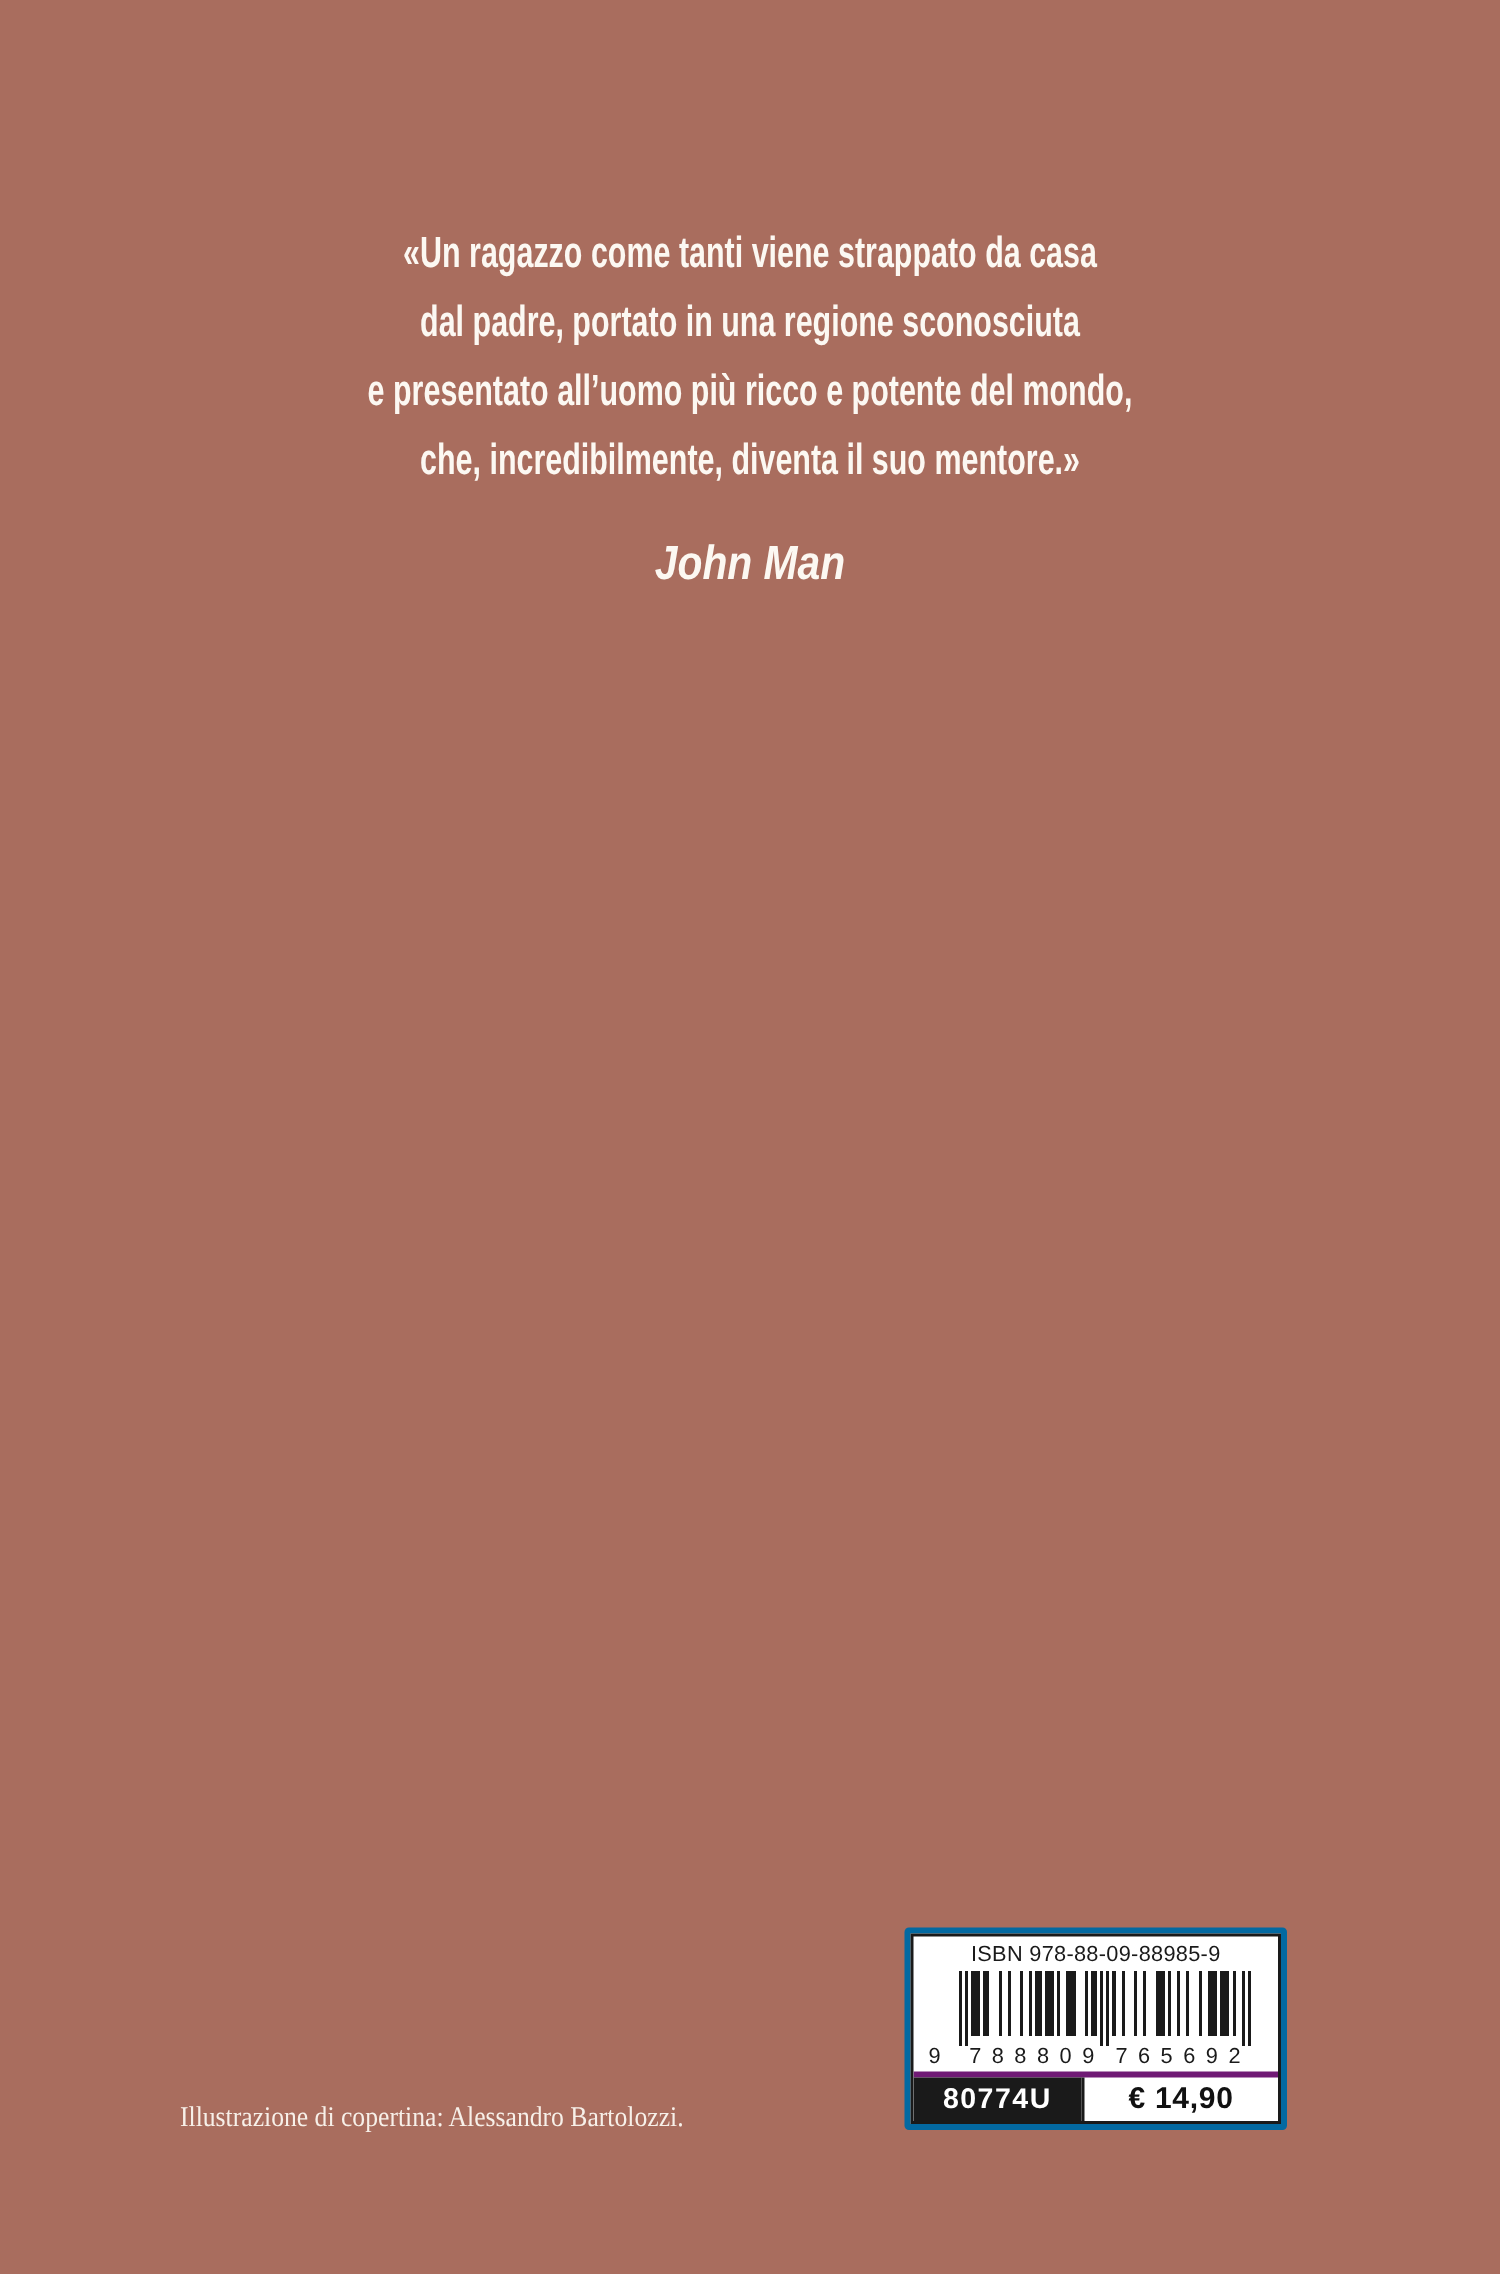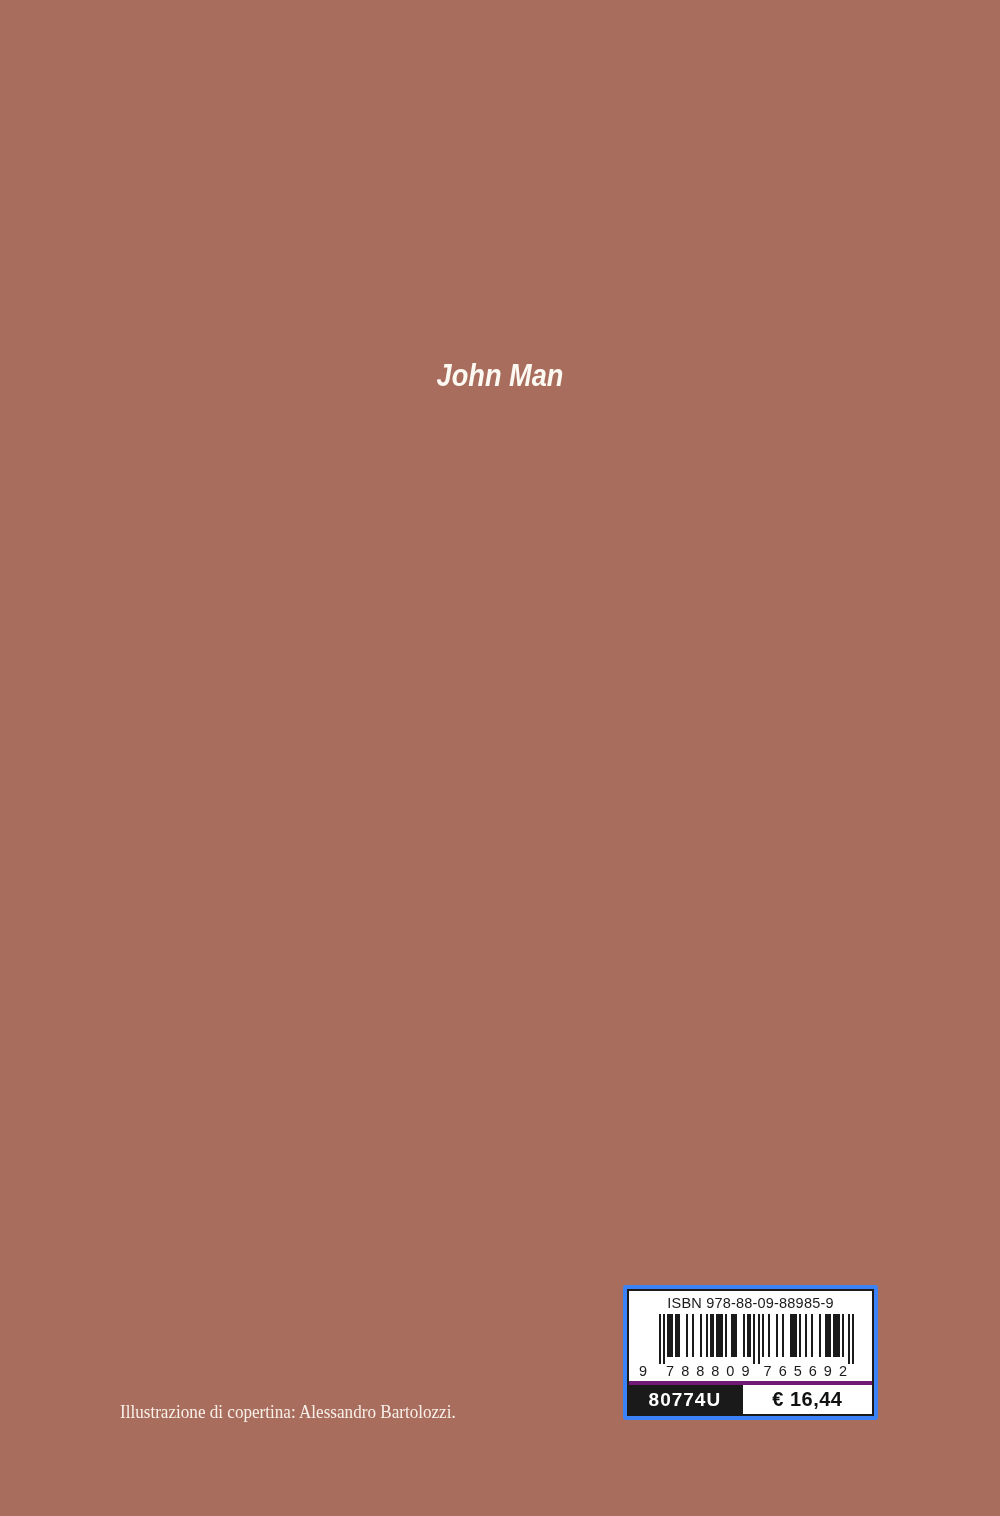--- a/index.html
+++ b/index.html
@@ -22,21 +22,21 @@
   .attr-1 { top:352px; font-size:32px; line-height:46px; }
   .attr-2 { top:620px; font-size:30px; line-height:46px; }
   .attribution p { margin:0; transform:scaleX(0.85); transform-origin:50% 50%; white-space:nowrap; }
   .credit {
     position:absolute; left:120px; top:1400px;
     font-family:"Liberation Serif", serif; font-size:19px; line-height:24px;
     color:#f7f0e9; transform:scaleX(0.90); transform-origin:0 50%; white-space:nowrap;
   }
   .barcode-box {
     position:absolute; left:603px; top:1285px; width:255px; height:135px;
-    background:#3b82f6; border-radius:3px; padding:4px; box-sizing:border-box;margin-left:20px;
+    background:#0369a1; border-radius:3px; padding:4px; box-sizing:border-box;
   }
   .barcode-inner {
     border:2px solid #1a1a1a; height:100%; box-sizing:border-box;
     display:flex; flex-direction:column; background:#ffffff; overflow:hidden;
   }
   .isbn-line {
     text-align:center; font-size:14.5px; color:#1a1a1a;
     padding-top:3px; height:19px; line-height:19px; letter-spacing:0.2px; white-space:nowrap;
   }
   .bars-wrap { margin:1px 18px 0 30px; height:50px; }
@@ -55,20 +55,26 @@
   .price-cell {
     flex:1; border-left:2px solid #1a1a1a; color:#111111; font-weight:bold; font-size:20px;
     display:flex; align-items:center; justify-content:center; letter-spacing:0.5px;
   }
 </style>
 </head>
 <body>
 
 <div class="cover">
 
+  <div class="quote-block quote-1">
+    <p>«Un ragazzo come tanti viene strappato da casa</p>
+    <p>dal padre, portato in una regione sconosciuta</p>
+    <p>e presentato all’uomo più ricco e potente del mondo,</p>
+    <p>che, incredibilmente, diventa il suo mentore.»</p>
+  </div>
 
   <div class="attribution attr-1">
     <p>John Man</p>
   </div>
 
 
 
   <div class="credit">Illustrazione di copertina: Alessandro Bartolozzi.</div>
 
   <div class="barcode-box">
@@ -108,18 +114,18 @@
             <rect x="94" y="0" width="1" height="50" fill="#1a1a1a"></rect>
           </svg>
       </div>
       <div class="digits-row">
         <span class="d-first">9</span>
         <span class="d-group">788809</span>
         <span class="d-group">765692</span>
       </div>
       <div class="price-row">
         <div class="code-cell">80774U</div>
-        <div class="price-cell">€ 16,44</div>
+        <div class="price-cell">€ 14,90</div>
       </div>
     </div>
   </div>
 
 </div>
 
 </body></html>

